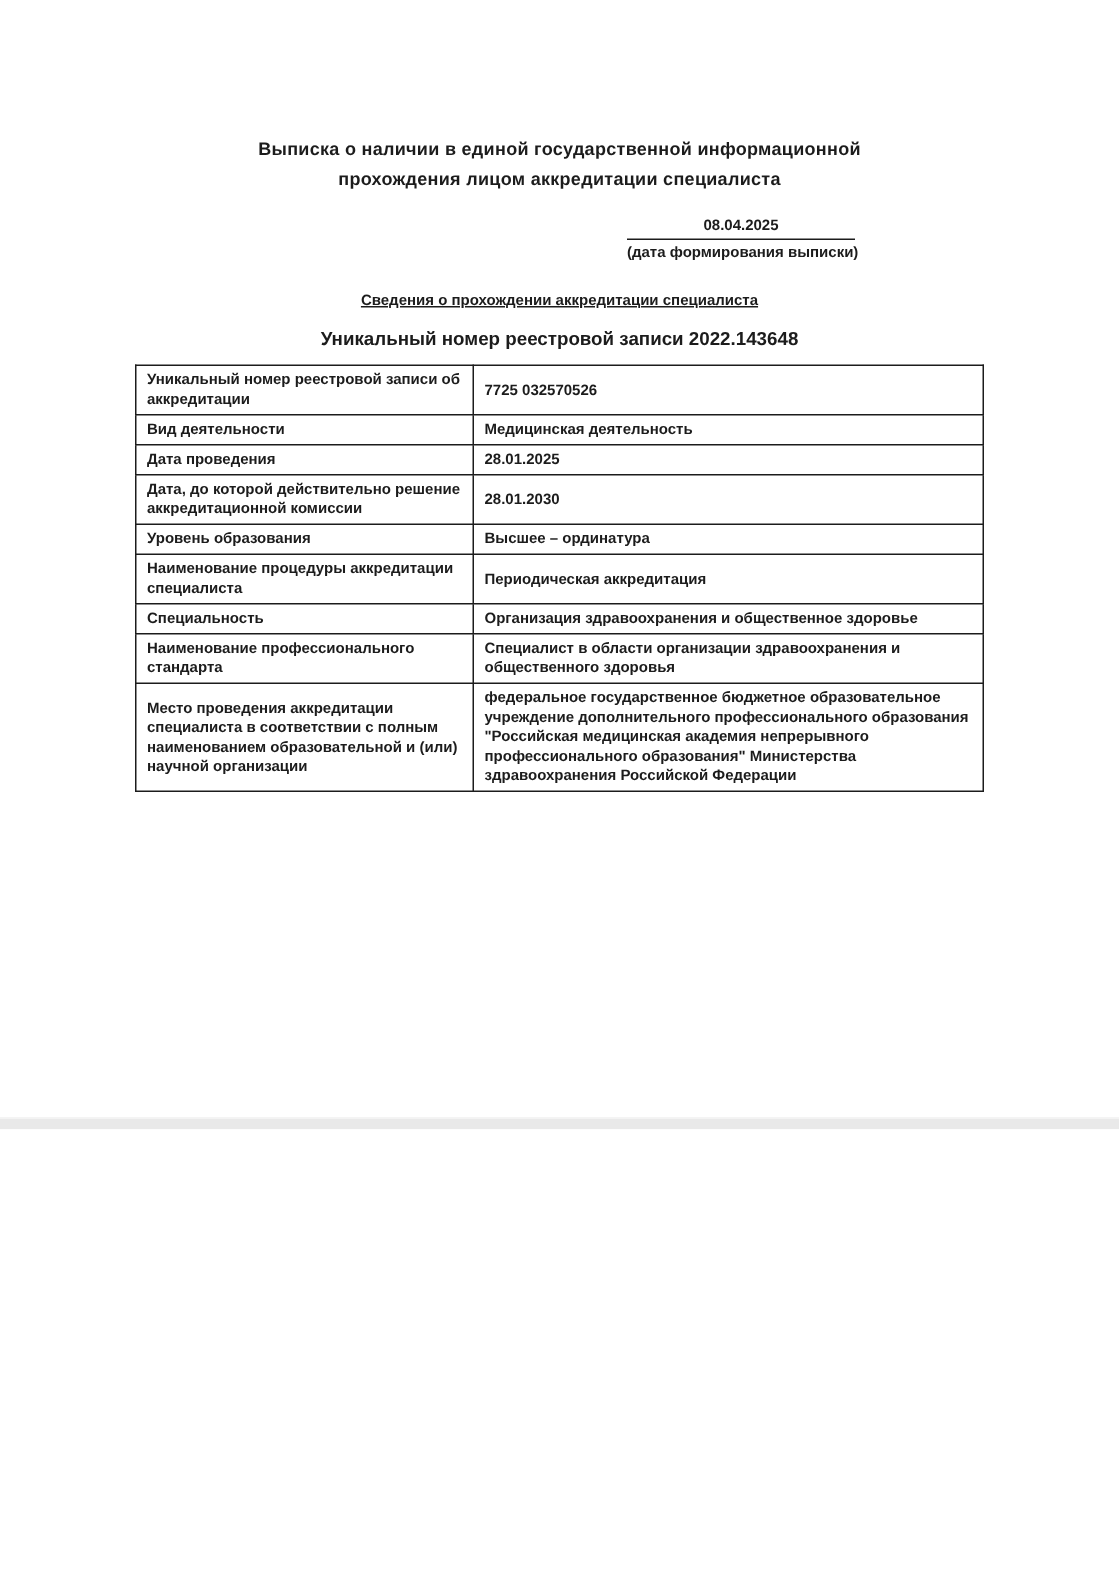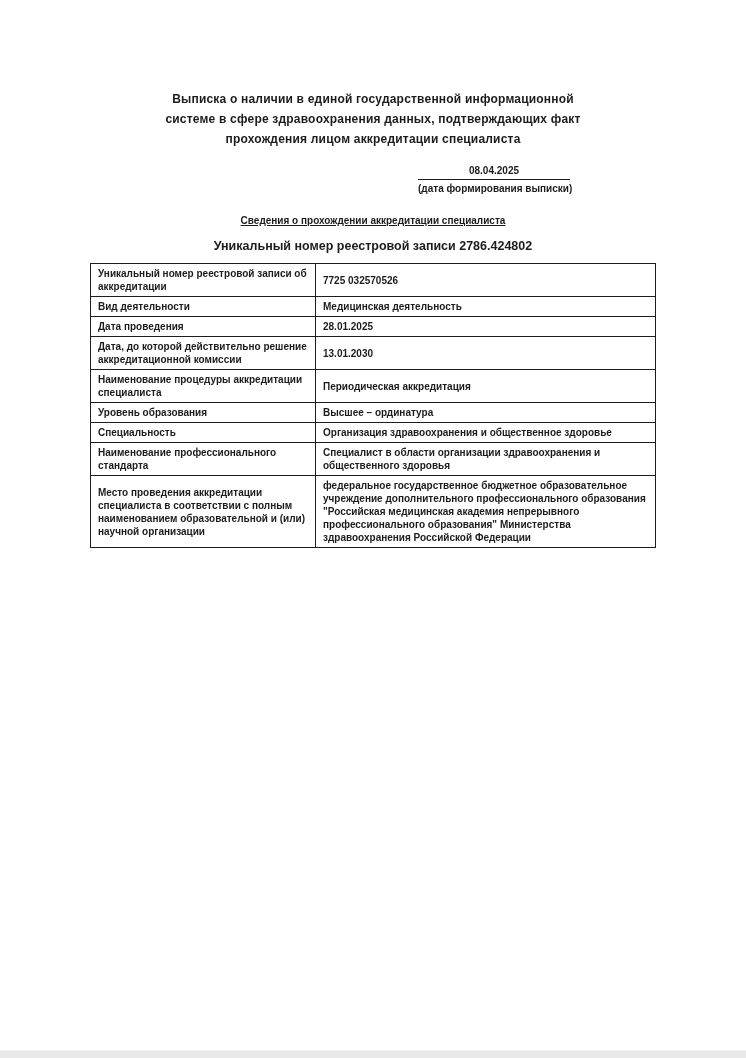--- a/index.html
+++ b/index.html
@@ -3,21 +3,21 @@
 <meta charset="utf-8">
 <style>
   html, body {
     margin: 0;
     padding: 0;
     background: #ffffff;
   }
   .page {
     position: relative;
     width: 746px;
-    height: 1058px;
+    height: 753px;
     margin: 0 auto;
     background: #ffffff;
     overflow: hidden;
     font-family: "Liberation Sans", "DejaVu Sans", sans-serif;
     font-weight: 700;
     color: #1c1c1c;
     -webkit-font-smoothing: antialiased;
   }
   .doc-title {
     padding-top: 89px;
@@ -90,59 +90,58 @@
     border-top: 1px solid #f3f3f3;
   }
 </style>
 </head>
 <body>
 
 <div class="page">
 
   <div class="doc-title">
     <div>Выписка о наличии в единой государственной информационной</div>
-    <div>системе в сфере здравоохранения данных, подтверждающих факт</div>
     <div>прохождения лицом аккредитации специалиста</div>
   </div>
 
   <div class="date-block">
     <span class="date-value">08.04.2025</span>
     <span class="date-caption">(дата формирования выписки)</span>
   </div>
 
 
   <div class="section-heading">Сведения о прохождении аккредитации специалиста</div>
 
-  <div class="registry-heading">Уникальный номер реестровой записи 2786.424802</div>
+  <div class="registry-heading">Уникальный номер реестровой записи 2022.143648</div>
 
   <table class="acc-table">
     <tbody>
       <tr>
         <td class="cell-label">Уникальный номер реестровой записи об аккредитации</td>
         <td class="cell-value">7725 032570526</td>
       </tr>
       <tr>
         <td class="cell-label">Вид деятельности</td>
         <td class="cell-value">Медицинская деятельность</td>
       </tr>
       <tr>
         <td class="cell-label">Дата проведения</td>
         <td class="cell-value">28.01.2025</td>
       </tr>
       <tr>
         <td class="cell-label">Дата, до которой действительно решение аккредитационной комиссии</td>
-        <td class="cell-value">13.01.2030</td>
+        <td class="cell-value">28.01.2030</td>
+      </tr>
+      <tr>
+        <td class="cell-label">Уровень образования</td>
+        <td class="cell-value">Высшее – ординатура</td>
       </tr>
       <tr>
         <td class="cell-label">Наименование процедуры аккредитации специалиста</td>
         <td class="cell-value">Периодическая аккредитация</td>
-      </tr>
-      <tr>
-        <td class="cell-label">Уровень образования</td>
-        <td class="cell-value">Высшее – ординатура</td>
       </tr>
       <tr>
         <td class="cell-label">Специальность</td>
         <td class="cell-value">Организация здравоохранения и общественное здоровье</td>
       </tr>
       <tr>
         <td class="cell-label">Наименование профессионального стандарта</td>
         <td class="cell-value">Специалист в области организации здравоохранения и общественного здоровья</td>
       </tr>
       <tr>

